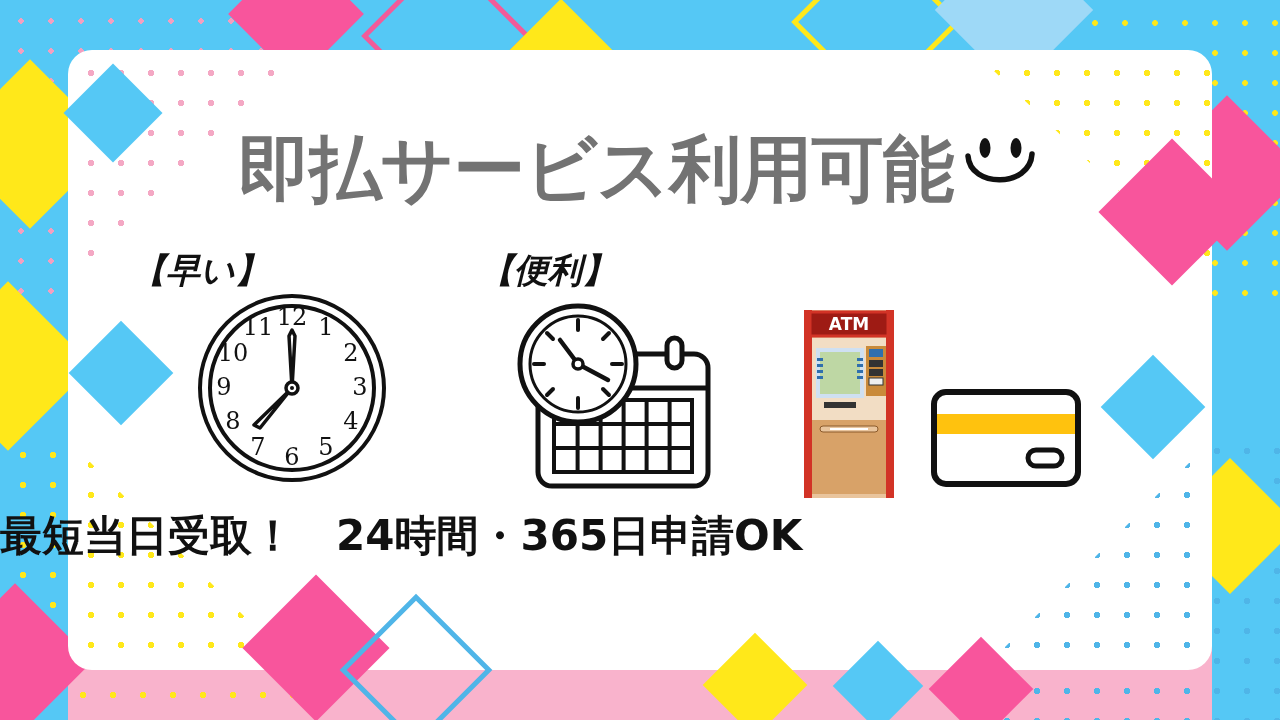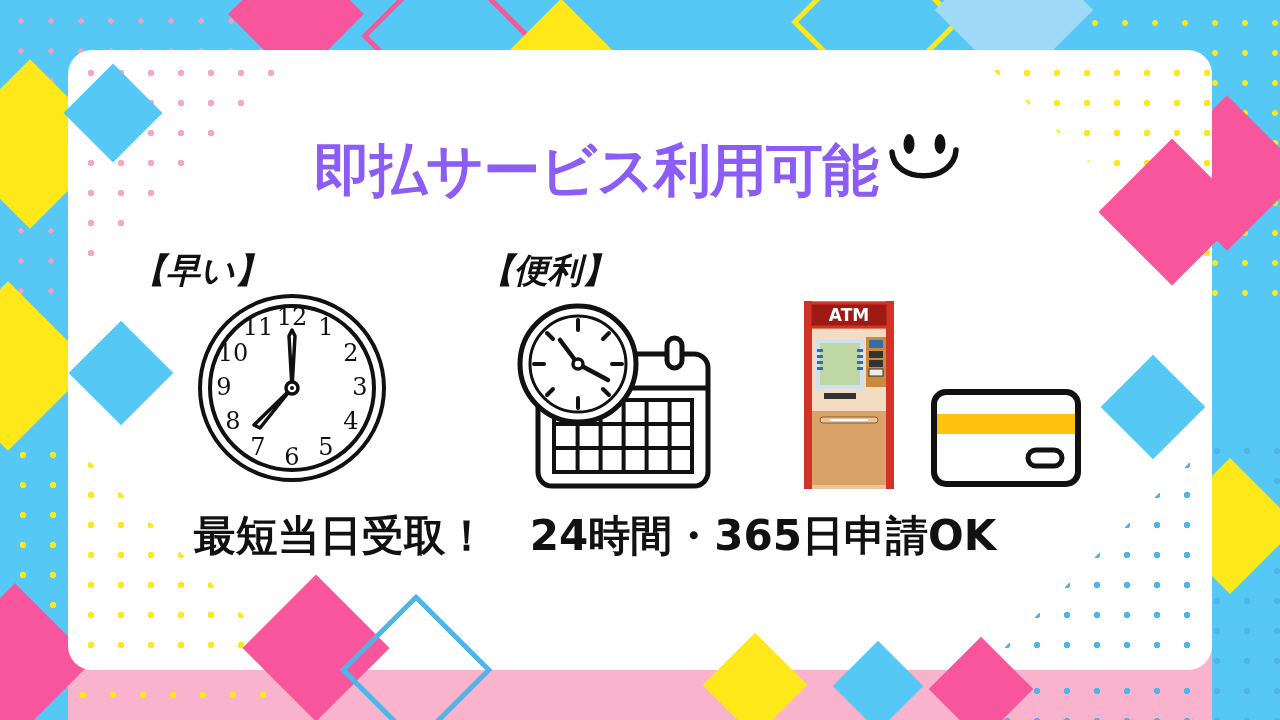--- a/index.html
+++ b/index.html
@@ -57,41 +57,41 @@
   
   .dia{position:absolute;transform:rotate(45deg);}
   .dia-o{position:absolute;transform:rotate(45deg);background:transparent;}
 
   
   #card{position:absolute;left:68px;top:50px;width:1144px;height:620px;
         background:#ffffff;border-radius:24px;}
 
   
   #title{position:absolute;left:0;top:122px;width:1280px;text-align:center;
-    font-size:57px;font-weight:bold;color:#8b5cf6;letter-spacing:-1px;
+    font-size:72px;font-weight:bold;color:#737373;letter-spacing:-1px;
     font-family:"DejaVu Sans","Liberation Sans",sans-serif;white-space:nowrap;}
   #title .smile{display:inline-block;vertical-align:-6px;margin-left:4px;}
 
   .seg-label{position:absolute;font-size:34px;font-weight:bold;color:#111111;
     font-family:"DejaVu Sans","Liberation Sans",sans-serif;white-space:nowrap;font-style:italic;}
   #label-hayai{left:132px;top:248px;}
   #label-benri{left:480px;top:248px;}
   #label-kantan{left:832px;top:248px;}
 
   #atm-text{position:absolute;left:900px;top:330px;font-size:37px;font-weight:bold;
     color:#111111;font-family:"DejaVu Sans","Liberation Sans",sans-serif;white-space:nowrap;}
 
-  #bottom-text{position:absolute;left:0;top:508px;width:1190px;text-align:center;
+  #bottom-text{position:absolute;left:0;top:508px;width:1190px;
     font-size:42px;font-weight:bold;color:#111111;
     font-family:"DejaVu Sans","Liberation Sans",sans-serif;white-space:nowrap;}
 
   .icon-wrap{position:absolute;}
   #clock-icon{left:196px;top:288px;width:192px;height:200px;}
   #calendar-icon{left:512px;top:296px;width:220px;height:200px;}
-  #atm-icon{left:800px;top:297px;width:98px;height:196px;}
+  #atm-icon{left:800px;top:306px;width:98px;height:196px;}
   #card-icon{left:930px;top:388px;width:152px;height:100px;}
 </style>
 </head>
 <body>
 
 <div id="stage">
 
   <div class="band" id="band-top"></div>
   <div class="quad" id="q-tl"></div>
   <div class="quad" id="q-tr"></div>

